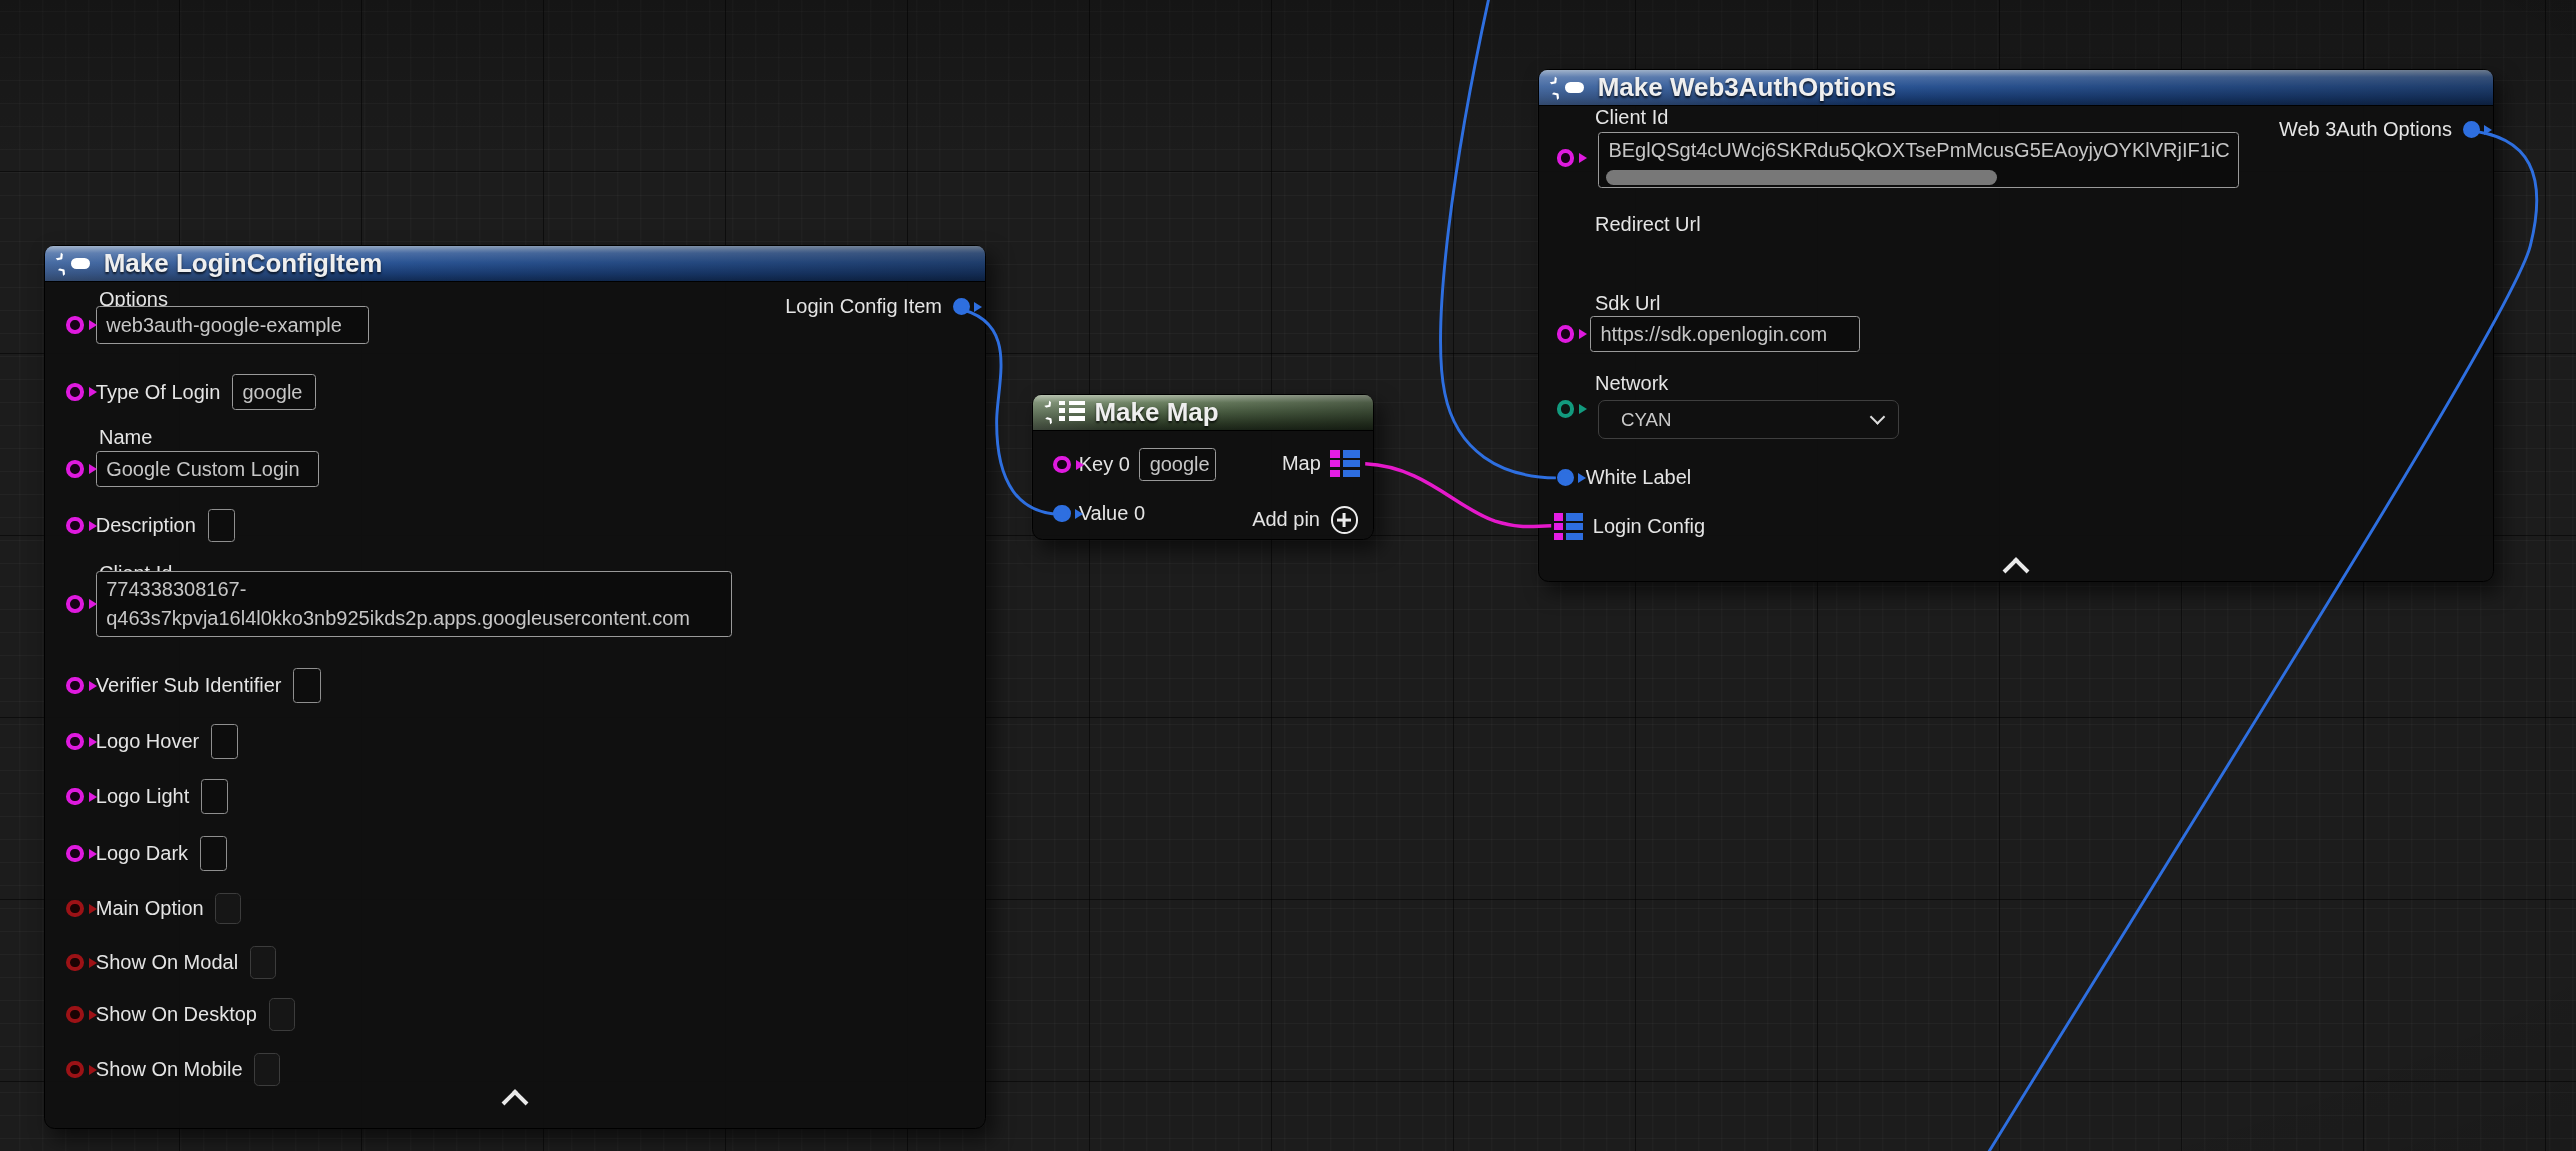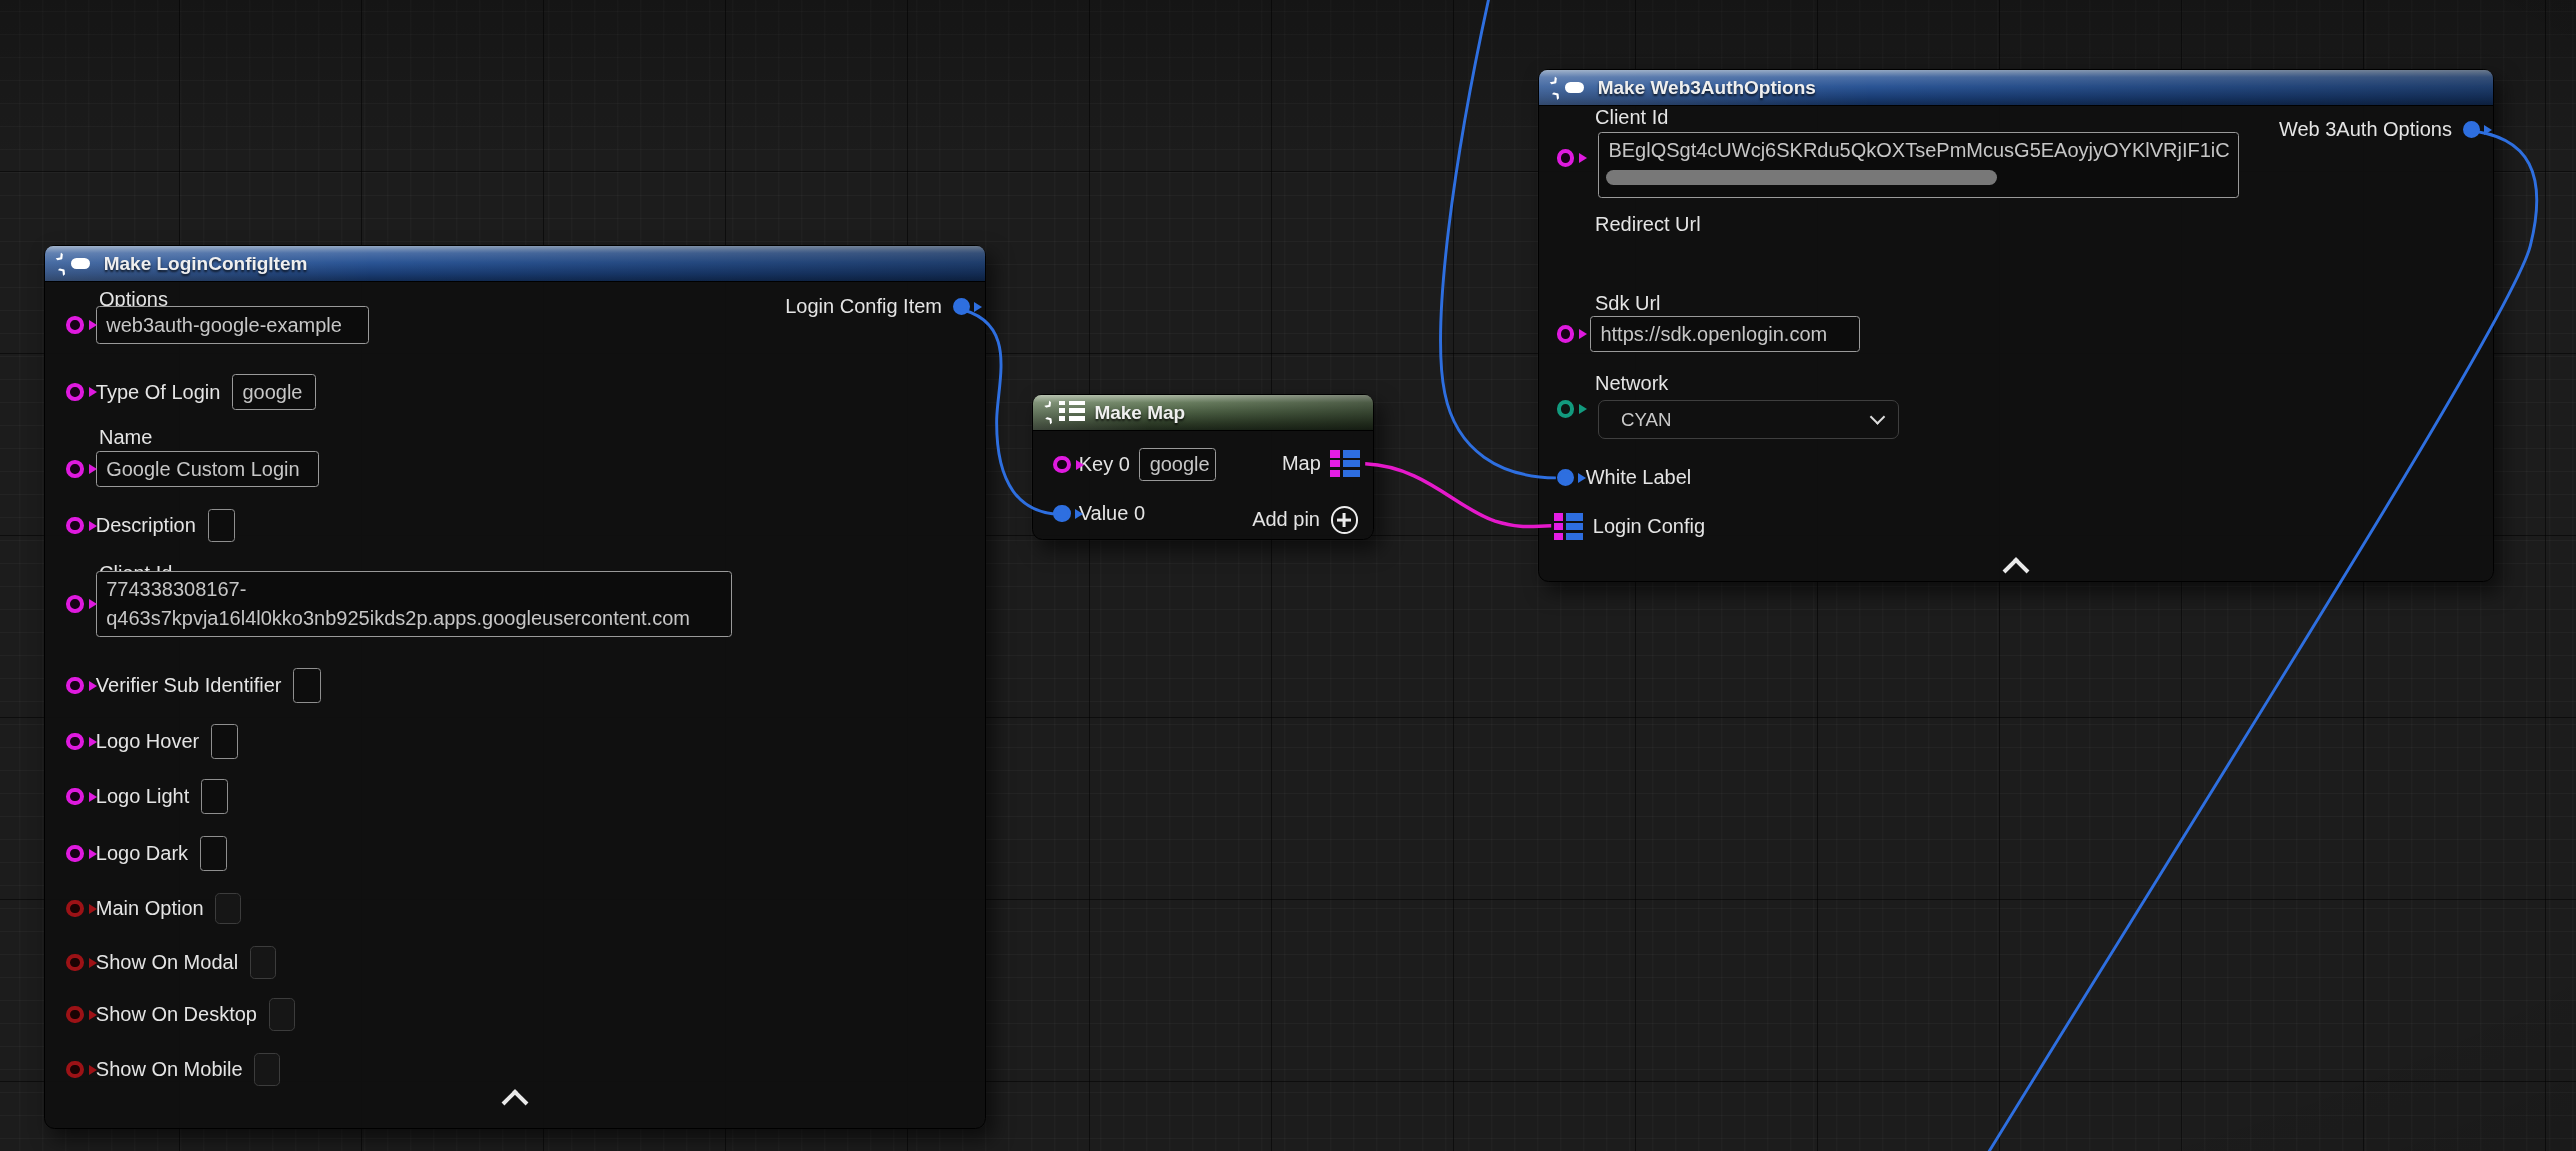--- a/index.html
+++ b/index.html
@@ -25,21 +25,21 @@
     border-radius:10.5px;box-shadow:7px 9.4px 20px rgba(0,0,0,0.55);z-index:2;}
   .node-header{position:absolute;top:0;left:0;right:0;height:36px;
     border-radius:8.2px 8.2px 0 0;display:flex;align-items:center;gap:11.7px;
     padding:0 13px;border-bottom:1.2px solid #000;}
   .hdr-blue{background:
       linear-gradient(90deg, rgba(255,255,255,0.14), rgba(255,255,255,0) 35%, rgba(0,0,0,0.28) 100%),
       linear-gradient(180deg,#93a7c2 0%,#4a6ea6 20%,#2a5494 48%,#1a3d74 78%,#112b54 100%);}
   .hdr-green{background:
       linear-gradient(90deg, rgba(255,255,255,0.14), rgba(255,255,255,0) 35%, rgba(0,0,0,0.30) 100%),
       linear-gradient(180deg,#aebaa5 0%,#6c8162 22%,#4a5e42 52%,#2c3a26 82%,#1d271a 100%);}
-  .title{font-weight:bold;font-size:19px;color:#efefef;text-shadow:0 1.8px 2.3px rgba(0,0,0,0.75);white-space:nowrap;}
+  .title{font-weight:bold;font-size:26px;color:#efefef;text-shadow:0 1.8px 2.3px rgba(0,0,0,0.75);white-space:nowrap;}
   
   .struct-icon{position:relative;width:34px;height:26px;flex:none;}
   .struct-icon .pill{position:absolute;right:2.3px;top:7.6px;width:18.7px;height:10.5px;background:#fff;border-radius:5.8px;}
   .struct-icon::before,.struct-icon::after{content:"\203A";position:absolute;left:0;color:#fff;
     font-size:20px;font-weight:bold;line-height:1;}
   .struct-icon::before{top:-4.7px;transform:rotate(42deg);}
   .struct-icon::after{bottom:-3.5px;transform:rotate(-42deg);}
   .maplist-icon{position:relative;width:39px;height:27px;flex:none;}
   .maplist-icon::before,.maplist-icon::after{content:"\203A";position:absolute;left:0;color:#fff;
     font-size:18.7px;font-weight:bold;line-height:1;}
@@ -239,21 +239,21 @@
 
     <div class="frow" style="top:48px;right:13px;">
       <span class="lab">Web 3Auth Options</span>
       <span class="pin blue-f out"></span>
     </div>
 
     <div class="abs-label" style="left:56px;top:36px;">Client Id</div>
     <div class="frow" style="left:17.5px;top:79px;">
       <span class="pin mag" style="margin-right:16px;"></span>
     </div>
-    <div class="bigbox" style="position:absolute;left:59px;top:62px;width:641px;height:66px;z-index:3;">
+    <div class="bigbox" style="position:absolute;left:59px;top:62px;width:641px;height:56px;z-index:3;">
       <span>BEglQSgt4cUWcj6SKRdu5QkOXTsePmMcusG5EAoyjyOYKlVRjIF1iC</span>
       <span class="thumb"></span>
     </div>
 
     <div class="abs-label" style="left:56px;top:143px;">Redirect Url</div>
 
     <div class="abs-label" style="left:56px;top:222px;">Sdk Url</div>
     <div class="frow" style="left:17.5px;top:246px;">
       <span class="pin mag" style="margin-right:16px;"></span>
       <span class="vbox" style="width:270px;height:36px;">https://sdk.openlogin.com</span>

